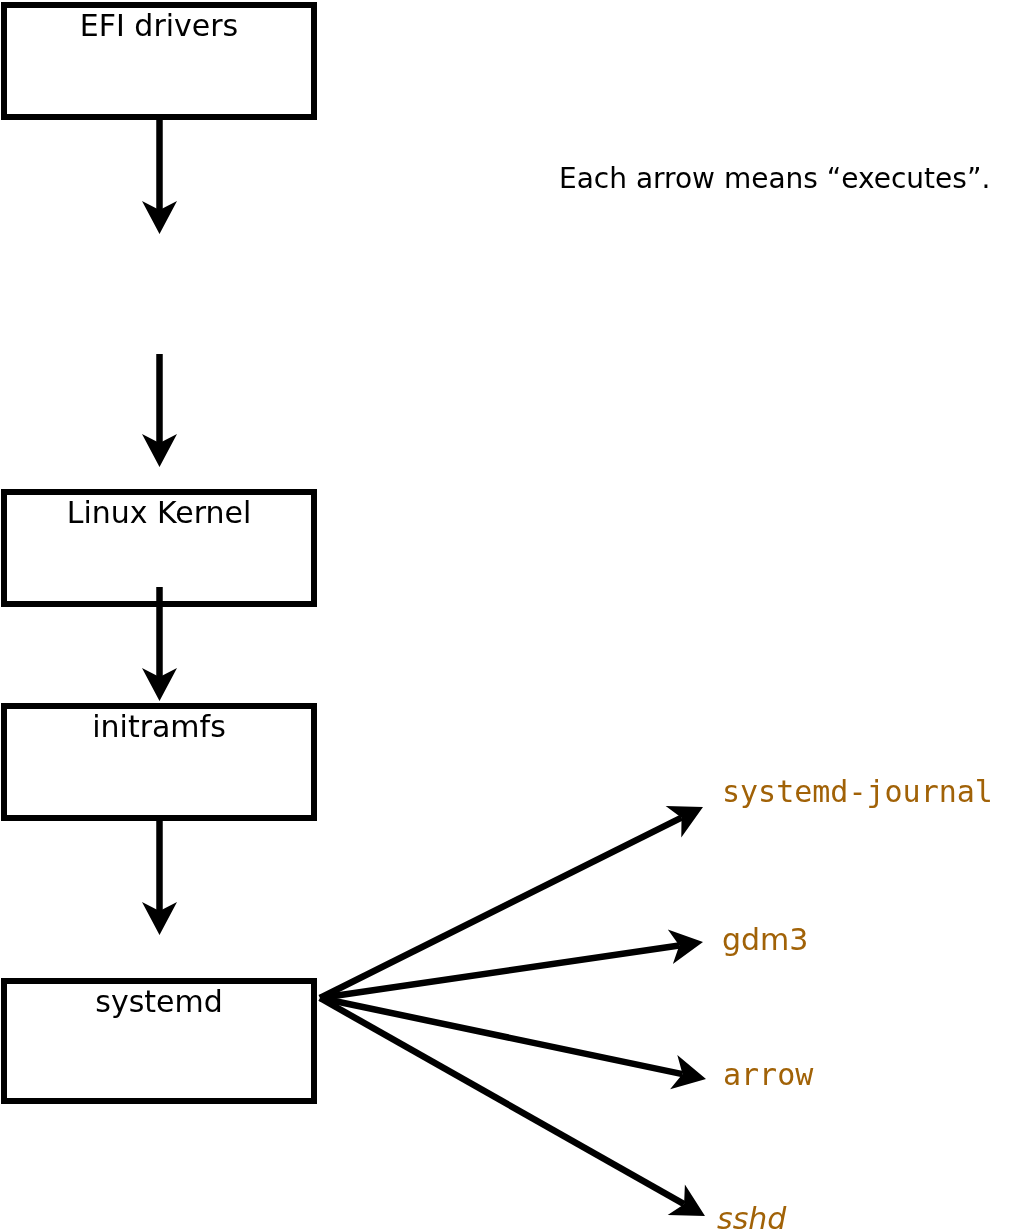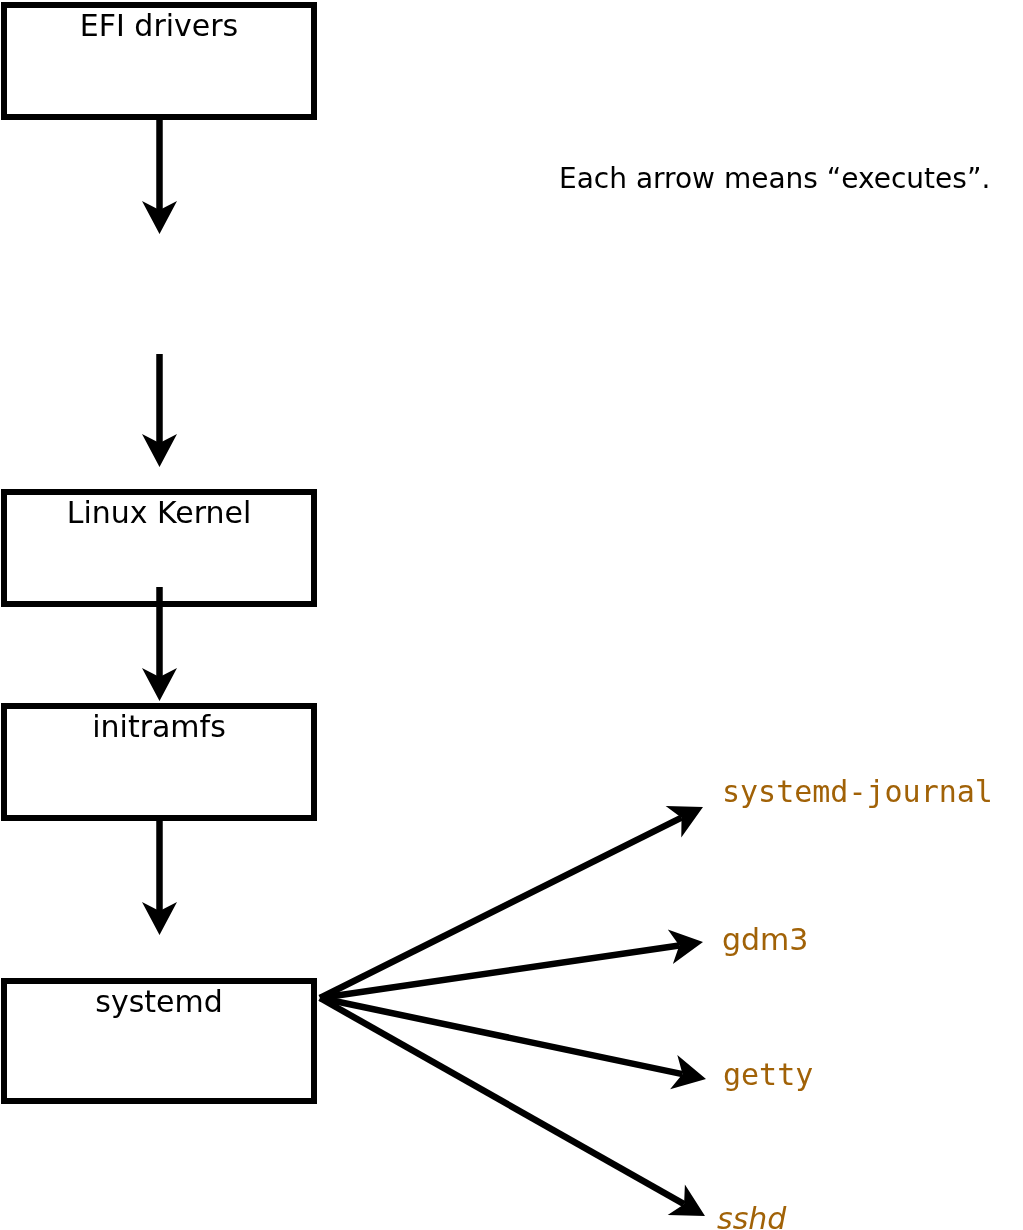--- a/index.html
+++ b/index.html
@@ -79,21 +79,21 @@
     <span>initramfs</span>
   </div>
   <div class="node" id="node-4">
     <span>systemd</span>
   </div>
 
   <div class="annotation">Each arrow means “executes”.</div>
 
   <div class="spawn mono" id="spawn-0">systemd-journal</div>
   <div class="spawn sans" id="spawn-1">gdm3</div>
-  <div class="spawn mono" id="spawn-2">getty</div>
+  <div class="spawn mono" id="spawn-2">arrow</div>
   <div class="spawn sans" id="spawn-3">sshd</div>
 
   <svg class="arrows" width="1023" height="1230" viewBox="0 0 1023 1230">
     <defs>
       <path id="ah" class="head" d="M0,0 L-33,-17.5 L-24,0 L-33,17.5 Z"></path>
     </defs>
 
     <g>
       <line x1="159.5" y1="120" x2="159.5" y2="212"></line>
       <use href="#ah" class="head" transform="translate(159.5,234) rotate(90)"></use>

